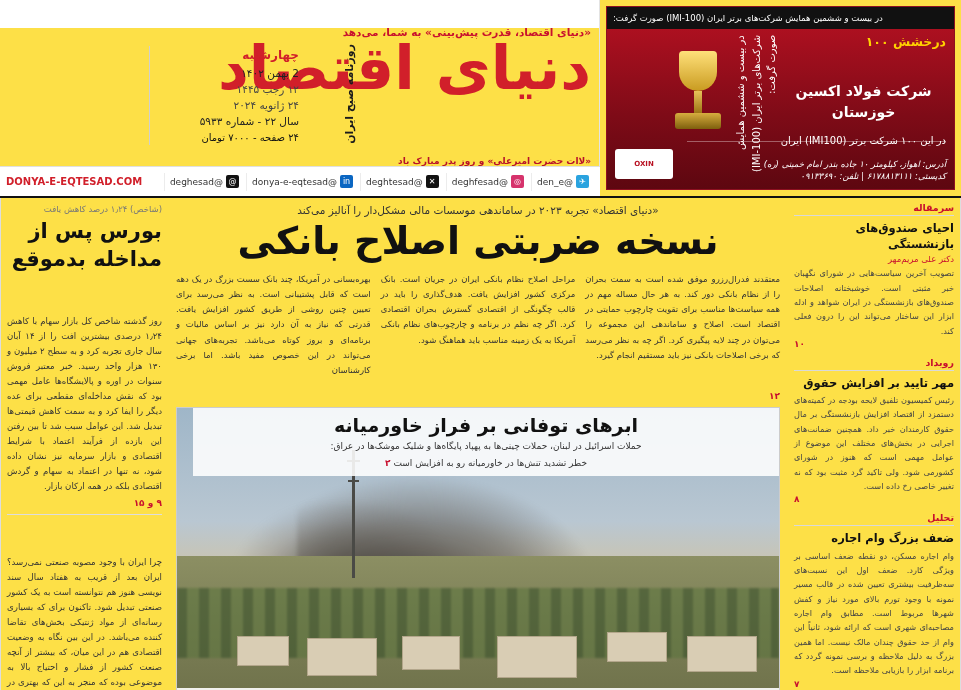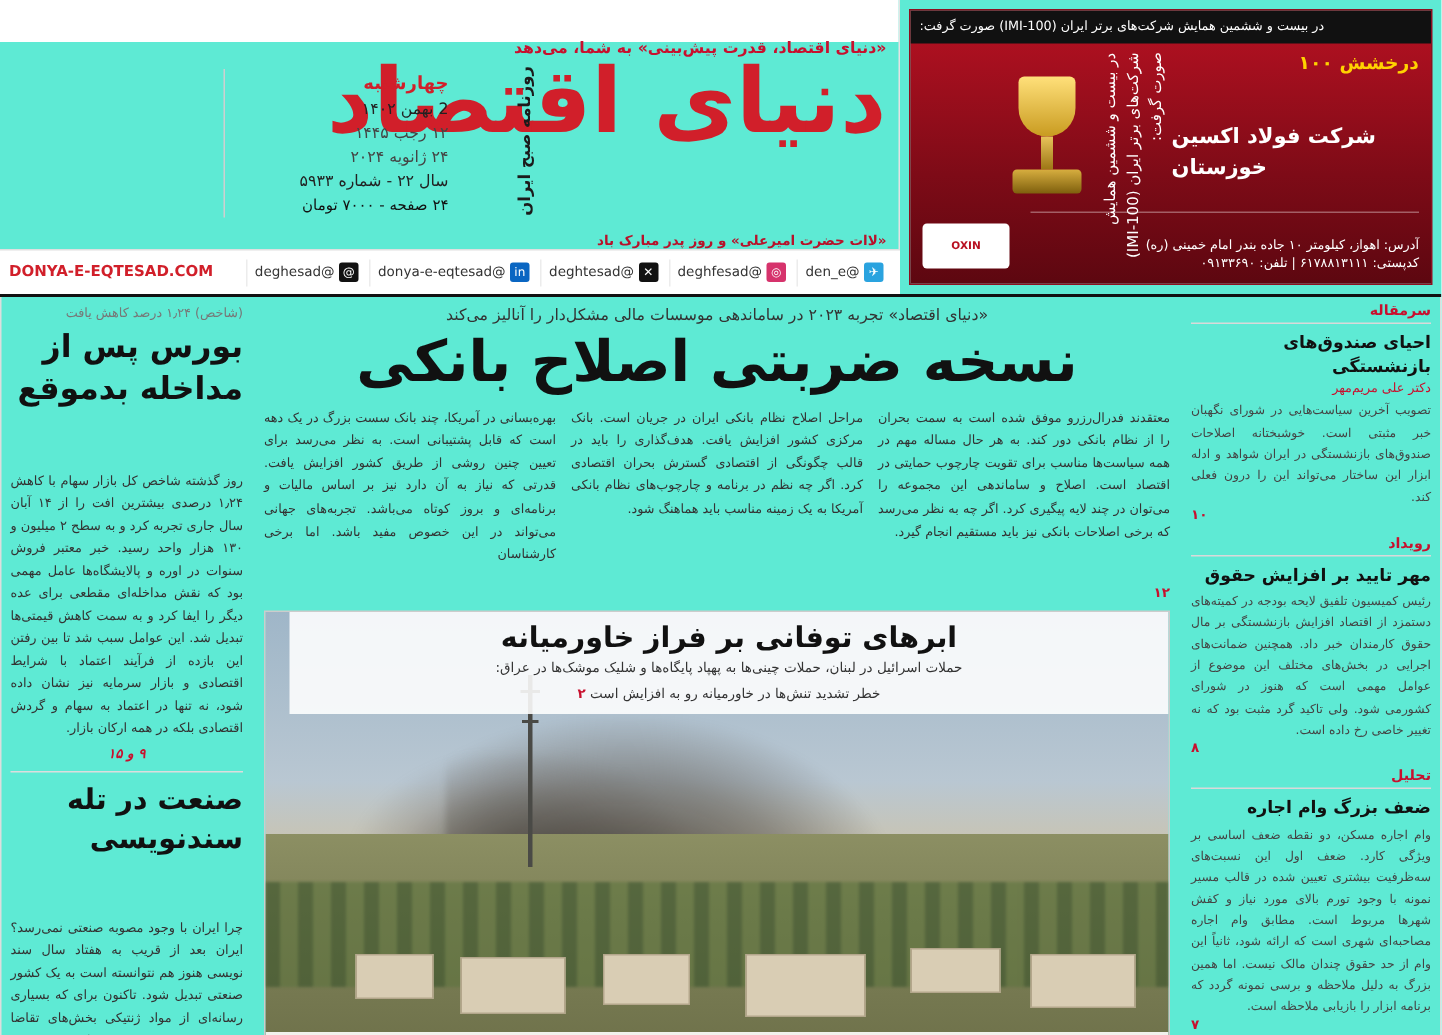--- a/index.html
+++ b/index.html
@@ -4,21 +4,21 @@
 <style>
   * { box-sizing: border-box; }
   html, body {
     margin: 0; padding: 0;
     background: #ffffff;
     font-family: "DejaVu Sans", "Liberation Sans", sans-serif;
   }
   .page {
     width: 961px; height: 690px;
     position: relative;
-    background: #5eead4;
+    background: #fde047;
     overflow: hidden;
   }
 
   
   .topstrip {
     position: absolute; top: 0; left: 0; width: 961px; height: 196px;
     display: flex; flex-direction: row;
   }
   .masthead {
     width: 600px; height: 196px; position: relative;
@@ -107,30 +107,30 @@
   }
   .ad-head {
     position: absolute; right: 8px; top: 26px;
     color: #ffffff; font-size: 12.5px; font-weight: bold; line-height: 1.5;
     text-align: right; width: 150px;
   }
   .ad-head .yellow { color: #ffd200; }
   .ad-main {
     position: absolute; right: 8px; top: 74px;
     color: #fff; font-size: 14px; font-weight: bold; line-height: 1.5;
-    text-align: left; width: 165px;
+    text-align: center; width: 165px;
   }
   .ad-sub {
     position: absolute; right: 8px; top: 126px;
     color: #fff; font-size: 10px; line-height: 1.5; text-align: right; width: 180px;
   }
   .ad-addr {
     position: absolute; right: 8px; bottom: 6px; left: 80px;
     color: #fff; font-size: 8.5px; line-height: 1.5; text-align: right;
-    border-top: 1px solid rgba(255,255,255,.35); padding-top: 16px;
+    border-top: 1px solid rgba(255,255,255,.35); padding-top: 16px; font-style: italic;
   }
   .ad-trophy {
     position: absolute; left: 58px; top: 40px;
     width: 66px; height: 92px;
   }
   .trophy-cup {
     position: absolute; left: 14px; top: 4px; width: 38px; height: 40px;
     background: linear-gradient(180deg,#ffe07a,#c99b20);
     border-radius: 4px 4px 20px 20px;
   }
@@ -166,21 +166,21 @@
   }
   .lead-title {
     font-size: 21px; font-weight: bold; color: #111; line-height: 1.35;
     text-align: right; margin: 0 0 4px;
   }
   .lead-body {
     font-size: 8.6px; color: #333; line-height: 1.75; text-align: justify;
     column-count: 1; margin-bottom: 4px; margin-top: 40px;
   }
   .more {
-    color: #c8102e; font-weight: bold; font-size: 9px; text-align: center; font-style: italic;
+    color: #c8102e; font-weight: bold; font-size: 9px; text-align: right;
   }
   .hr { border-top: 1px solid #ddd; margin: 6px 0; }
   .lead-title2 {
     font-size: 19px; font-weight: bold; color: #111; line-height: 1.35;
     text-align: right; margin: 0 0 4px;
   }
 
   
   .mid-kicker {
     font-size: 10.5px; color: #333; text-align: center; margin: 2px 0 2px;
@@ -289,20 +289,21 @@
   <div class="topstrip">
 
     <div class="adbox">
       <div class="adinner">
         <div class="ad-black">در بیست و ششمین همایش شرکت‌های برتر ایران (IMI-100) صورت گرفت:</div>
         <div class="ad-vert">در بیست و ششمین همایش شرکت‌های برتر ایران (IMI-100) صورت گرفت:</div>
         <div class="ad-head">
           <span class="yellow">درخشش ۱۰۰</span>
         </div>
         <div class="ad-main">شرکت فولاد اکسین خوزستان</div>
+        <div class="ad-sub">در این ۱۰۰ شرکت برتر (IMI100) ایران</div>
         <div class="ad-trophy">
           <div class="trophy-cup"></div>
           <div class="trophy-stem"></div>
           <div class="trophy-base"></div>
         </div>
         <div class="ad-badge">OXIN</div>
         <div class="ad-addr">
           <div>آدرس: اهواز، کیلومتر ۱۰ جاده بندر امام خمینی (ره)</div>
           <div>کدپستی: ۶۱۷۸۸۱۳۱۱۱ | تلفن: ۰۹۱۳۳۶۹۰</div>
         </div>
@@ -423,19 +424,18 @@
     </div>
 
     <div class="col-left">
       <div class="kicker">(شاخص) ۱٫۲۴ درصد کاهش یافت</div>
       <div class="lead-title">بورس پس از مداخله بدموقع</div>
       <div class="lead-body">روز گذشته شاخص کل بازار سهام با کاهش ۱٫۲۴ درصدی بیشترین افت را از ۱۴ آبان سال جاری تجربه کرد و به سطح ۲ میلیون و ۱۳۰ هزار واحد رسید. خبر معتبر فروش سنوات در اوره و پالایشگاه‌ها عامل مهمی بود که نقش مداخله‌ای مقطعی برای عده دیگر را ایفا کرد و به سمت کاهش قیمتی‌ها تبدیل شد. این عوامل سبب شد تا بین رفتن این بازده از فرآیند اعتماد با شرایط اقتصادی و بازار سرمایه نیز نشان داده شود، نه تنها در اعتماد به سهام و گردش اقتصادی بلکه در همه ارکان بازار.</div>
       <div class="more">۹ و ۱۵</div>
 
       <div class="hr"></div>
 
-      <div class="lead-title2">صنعت در تله سندنویسی</div>
       <div class="lead-body">چرا ایران با وجود مصوبه صنعتی نمی‌رسد؟ ایران بعد از قریب به هفتاد سال سند نویسی هنوز هم نتوانسته است به یک کشور صنعتی تبدیل شود. تاکنون برای که بسیاری رسانه‌ای از مواد ژنتیکی بخش‌های تقاضا کننده می‌باشد. در این بین نگاه به وضعیت اقتصادی هم در این میان، که بیشتر از آنچه صنعت کشور از فشار و احتیاج بالا به موضوعی بوده که منجر به این که بهتری در زنجیره جهانی تولید شده است. در این بین می‌توان نشان داد که ابعاد مشترک با بیانیه اسناد هم به موضوع ۱۴۱۱ سند مشهد را به موجب اقتصاد صنعتی می‌چرخد.</div>
 
     </div>
 
   </div>
 </div>
 
 </body></html>

